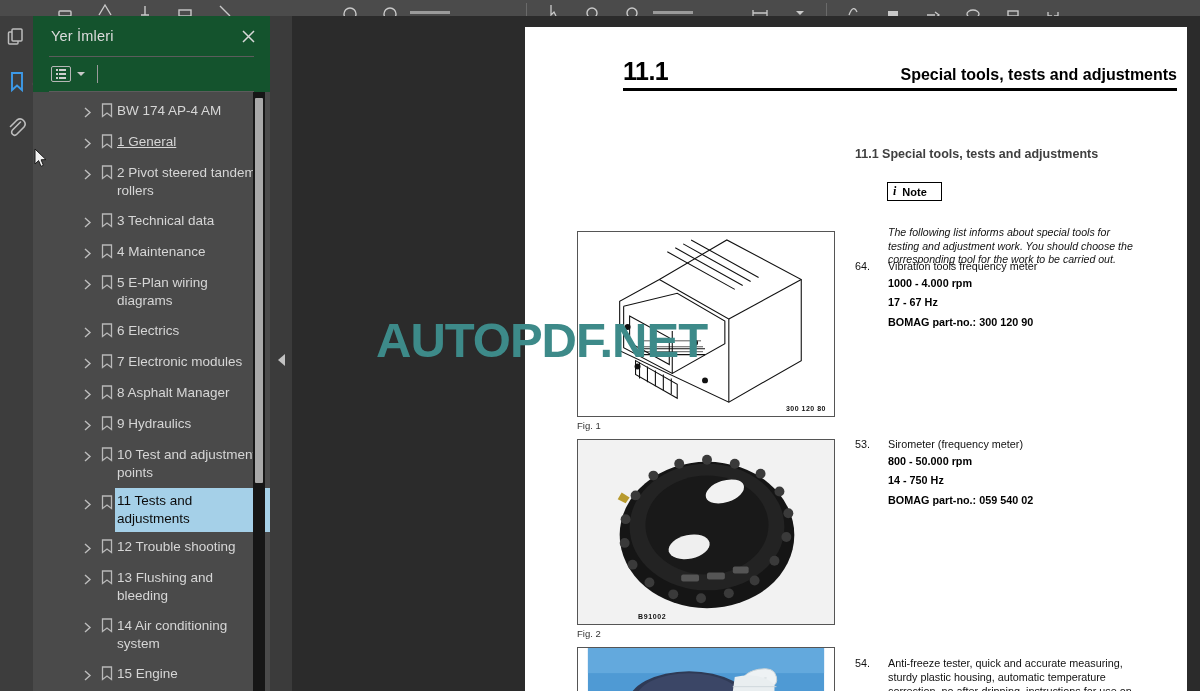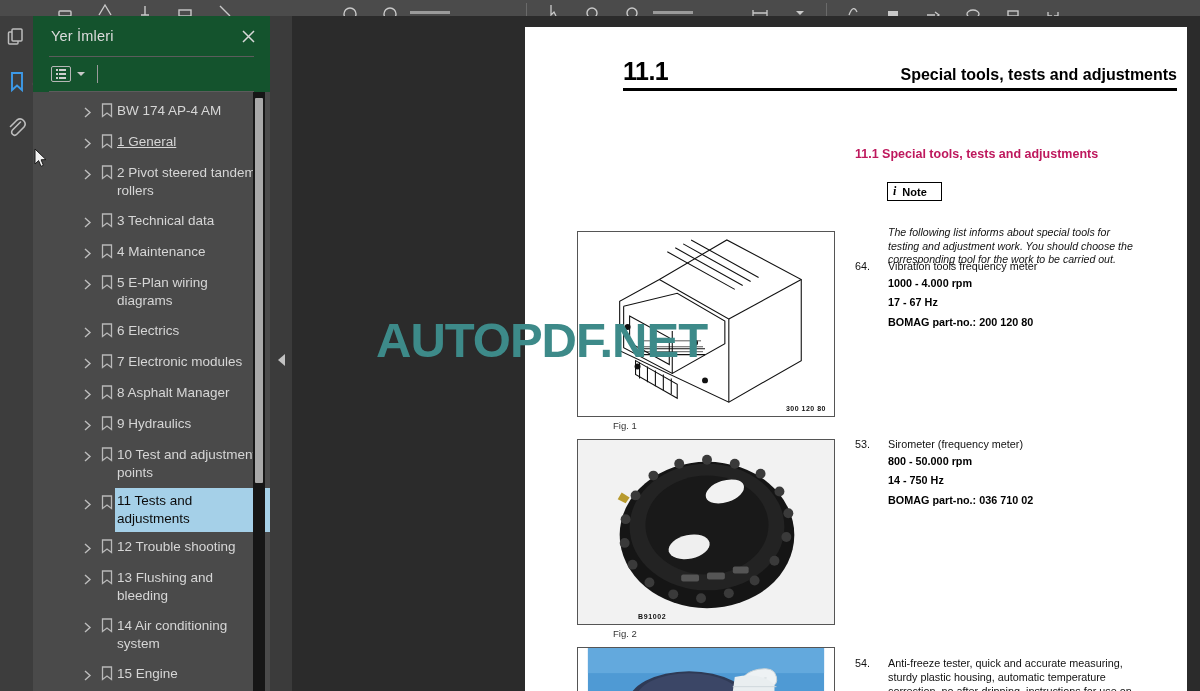--- a/index.html
+++ b/index.html
@@ -127,21 +127,21 @@
   }
   .page-inner { position: relative; width: 100%; height: 100%; }
 
   .hdr { position: absolute; left: 54px; top: 30px; width: 554px; margin-left: 44px; }
   .hdr-row { display: flex; align-items: baseline; justify-content: space-between; }
   .hdr-num { font-size: 25px; font-weight: bold; color: #000; letter-spacing: -.5px; }
   .hdr-title { font-size: 16px; font-weight: bold; color: #000; }
   .hdr-rule { height: 2.5px; background: #000; margin-top: 2px; }
 
   .sect-title {
-    position: absolute; left: 330px; top: 120px; font-size: 12.5px; font-weight: bold; color: #be185d;
+    position: absolute; left: 330px; top: 120px; font-size: 12.5px; font-weight: bold; color: #404040;
   }
 
   .note-box {
     position: absolute; left: 362px; top: 155px;
     border: 1.2px solid #000; padding: 1px 14px 1px 5px;
     display: inline-flex; align-items: center; gap: 6px;
   }
   .note-i { font-weight: bold; font-style: italic; font-size: 12px; color:#000; font-family: "Liberation Serif", serif; }
   .note-lbl { font-size: 11px; font-weight: bold; color: #000; }
   .note-text {
@@ -151,21 +151,21 @@
 
   .item { position: absolute; left: 330px; width: 285px; }
   .item-no { position: absolute; left: 0; top: 0; font-size: 10.8px; color: #111; }
   .item-body { margin-left: 33px; }
   .item-title { font-size: 10.8px; color: #111; line-height: 13.8px; }
   .item-spec { font-size: 10.8px; font-weight: bold; color: #000; line-height: 19.5px; }
 
   .figbox {
     position: absolute; left: 52px; border: 1px solid #555; background: #fff;
   }
-  .figcap { position: absolute; left: 52px; font-size: 9.5px; color: #333; margin-left: 36px; }
+  .figcap { position: absolute; left: 52px; font-size: 9.5px; color: #333; }
   .fig-code { position: absolute; right: 8px; bottom: 4px; font-size: 7px; font-weight: bold; color: #111; letter-spacing: .5px; }
 
   
   .watermark {
     position: absolute; left: 376px; top: 312px;
     font-size: 49px; font-weight: bold; color: #3d8a89;
     letter-spacing: -1px; white-space: nowrap; z-index: 40; text-align: center;
   }
   .wm-dark { position: absolute; left: 292px; top: 16px; width: 233px; height: 675px; background: #2b2b2b; z-index: 5; }
 
@@ -522,31 +522,31 @@
         <span class="note-lbl">Note</span>
       </div>
       <div class="note-text">The following list informs about special tools for testing and adjustment work. You should choose the corresponding tool for the work to be carried out.</div>
 
       <div class="item" style="top:233px;">
         <span class="item-no">64.</span>
         <div class="item-body">
           <div class="item-title">Vibration tools frequency meter</div>
           <div class="item-spec">1000 - 4.000 rpm</div>
           <div class="item-spec">17 - 67 Hz</div>
-          <div class="item-spec">BOMAG part-no.: 200 120 80</div>
+          <div class="item-spec">BOMAG part-no.: 300 120 90</div>
         </div>
       </div>
 
       <div class="item" style="top:411px;">
         <span class="item-no">53.</span>
         <div class="item-body">
           <div class="item-title">Sirometer (frequency meter)</div>
           <div class="item-spec">800 - 50.000 rpm</div>
           <div class="item-spec">14 - 750 Hz</div>
-          <div class="item-spec">BOMAG part-no.: 036 710 02</div>
+          <div class="item-spec">BOMAG part-no.: 059 540 02</div>
         </div>
       </div>
 
       <div class="item" style="top:630px;">
         <span class="item-no">54.</span>
         <div class="item-body">
           <div class="item-title">Anti-freeze tester, quick and accurate measuring, sturdy plastic housing, automatic temperature correction, no after-dripping, instructions for use on unit, reading down to -40 °C. Plastic, temper-</div>
         </div>
       </div>
 

